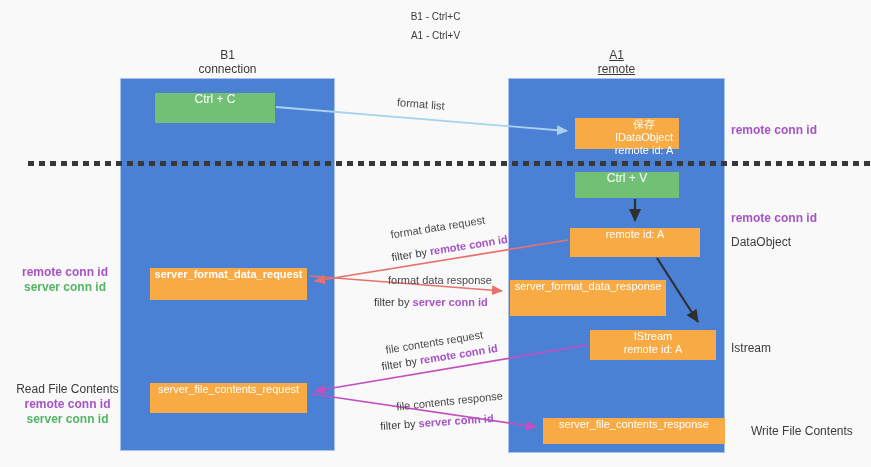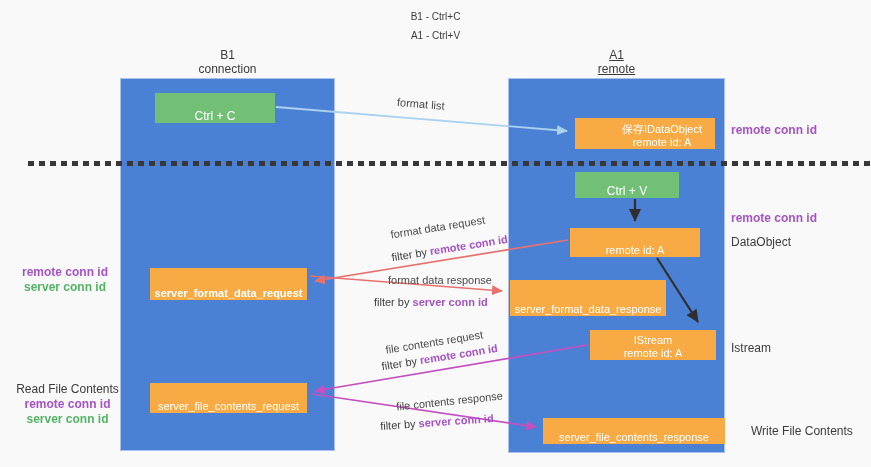--- a/index.html
+++ b/index.html
@@ -7,21 +7,21 @@
     position:relative;width:871px;height:467px;background:#f9f9f9;
     font-family:"Liberation Sans",sans-serif;color:#3c3c3c;overflow:hidden;
   }
   .abs{position:absolute;}
   .title{left:0;top:7px;width:871px;text-align:center;font-size:10px;line-height:19px;color:#3b3b3b;}
   .lane-header{top:48px;text-align:center;font-size:12px;line-height:14px;color:#3b3b3b;}
   .lane{top:78px;height:373px;background:#4b81d4;border:1px solid #a9c1ec;box-sizing:border-box;}
   .dashed{left:28px;top:161px;width:843px;height:5px;
     background:repeating-linear-gradient(to right,#383838 0 6px,transparent 6px 11px);}
   .node{box-sizing:border-box;color:#fff;text-align:center;display:flex;flex-direction:column;
-    justify-content:flex-end;line-height:13px;z-index:3;}
+    justify-content:flex-start;line-height:13px;z-index:3;}
   .green{background:#71c075;font-size:12px;}
   .orange{background:#f8ab44;font-size:11px;}
   .side-label{font-size:12px;white-space:nowrap;}
   .purple{color:#a653c6;font-weight:bold;}
   .greent{color:#53b465;font-weight:bold;}
   .blackt{color:#3c3c3c;}
   .edge-label{font-size:11px;white-space:nowrap;color:#4a4a4a;z-index:2;}
   .left-block{text-align:center;font-size:12px;line-height:15px;}
   svg.arrows{position:absolute;left:0;top:0;z-index:2;pointer-events:none;}
 </style>
@@ -70,21 +70,21 @@
     <path d="M568,240 L315,281" stroke="#e8716d" stroke-width="1.7" fill="none" marker-end="url(#mRed)"></path>
     <path d="M310,276 L502,291" stroke="#e8716d" stroke-width="1.7" fill="none" marker-end="url(#mRed)"></path>
     <path d="M587,345 L315,391" stroke="#c44fc0" stroke-width="1.7" fill="none" marker-end="url(#mMag)"></path>
     <path d="M312,394 L536,427" stroke="#c44fc0" stroke-width="1.7" fill="none" marker-end="url(#mMag)"></path>
   </svg>
 
   <div class="abs node green" style="left:155px;top:93px;width:120px;height:30px;">
     <span>Ctrl + C</span>
   </div>
 
-  <div class="abs node orange" style="left:575px;top:118px;width:140px;height:31px;padding-left:34px;">
+  <div class="abs node orange" style="left:575px;top:118px;width:104px;height:31px;padding-left:34px;">
     <span>保存IDataObject</span>
     <span>remote id: A</span>
   </div>
 
   <div class="abs node green" style="left:575px;top:172px;width:104px;height:26px;">
     <span>Ctrl + V</span>
   </div>
 
   <div class="abs node orange" style="left:570px;top:228px;width:130px;height:29px;">
     <span>remote id: A</span>

